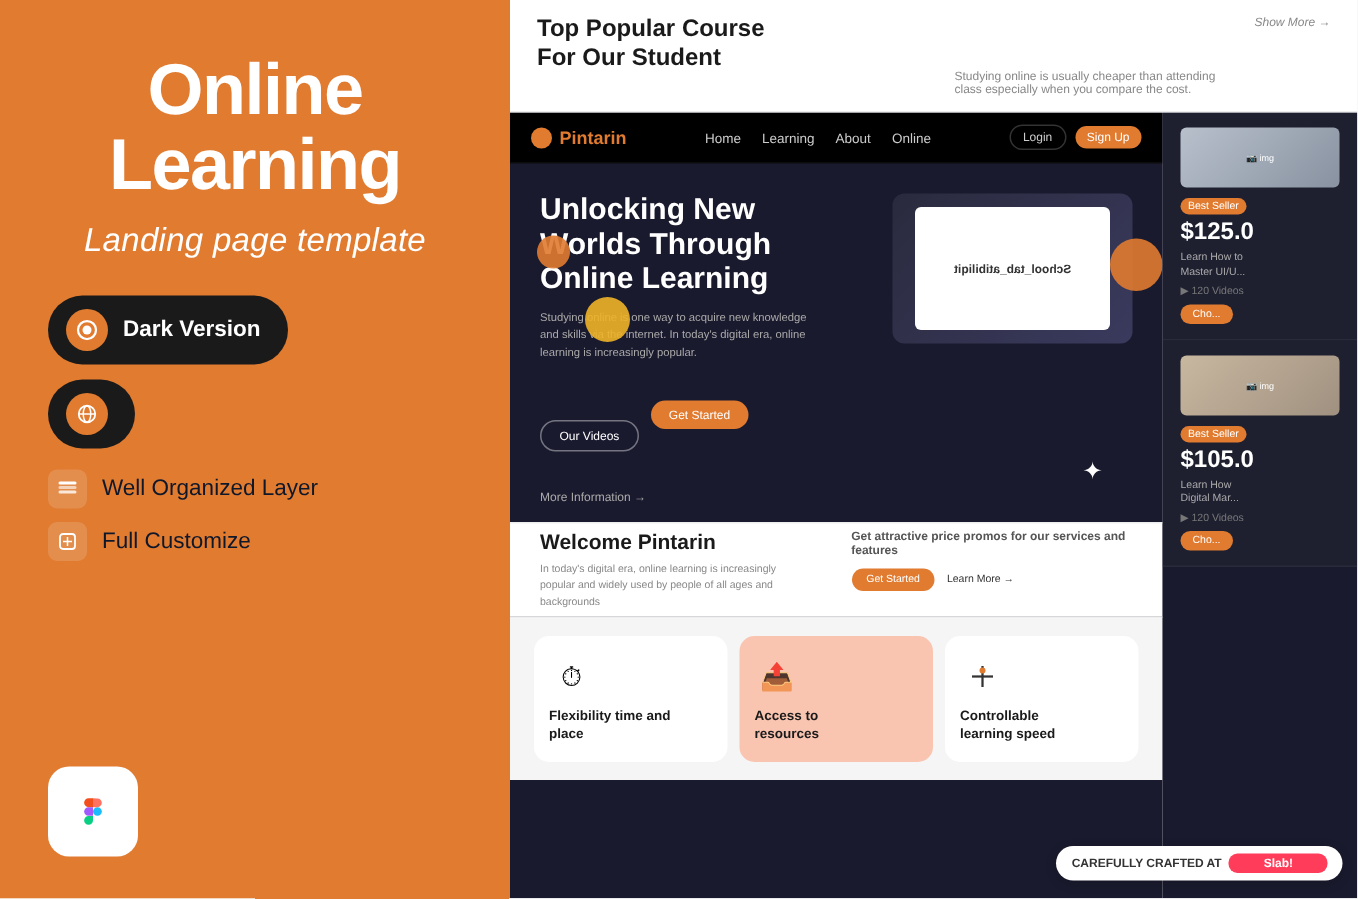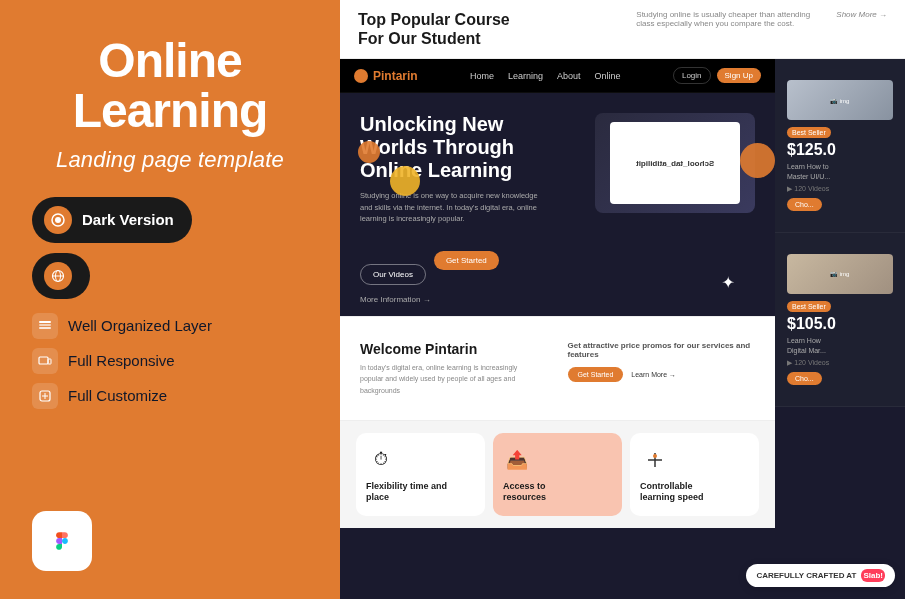--- a/index.html
+++ b/index.html
@@ -229,21 +229,21 @@
       color: #fff;
       background: #E07B30;
       border: none;
       border-radius: 20px;
       padding: 5px 12px;
       cursor: pointer;
     }
     .more-info {
       font-size: 8px;
       color: #aaa;
-      margin-top: 10px;
+      margin-top: 26px;
       display: flex;
       align-items: flex-start;
       gap: 4px;
     }
     .hero-right {
       width: 160px;
       position: relative;
     }
     .laptop-mockup {
       width: 160px;
@@ -299,21 +299,21 @@
     .blob-basketball {
       width: 35px; height: 35px;
       background: #E07B30;
       top: 50px; right: 0px;
       border-radius: 50%;
     }
 
     
     .welcome-section {
       background: #fff;
-      padding: 24px 20px;
+      padding: 4px 20px;
       display: flex;
       gap: 20px;
       border-top: 1px solid #eee;
       align-items: flex-start;
     }
     .welcome-left {
       flex: 1;
     }
     .welcome-title {
       font-size: 14px;
@@ -405,21 +405,21 @@
       min-width: 130px;
       background: #1a1a2e;
       display: flex;
       flex-direction: column;
       padding: 0;
       overflow: hidden;
     }
     .side-card {
       background: #1e2030;
       border-bottom: 1px solid rgba(255,255,255,0.05);
-      padding: 21px 12px;
+      padding: 10px 12px;
       display: flex;
       flex-direction: column;
       gap: 3px;
       justify-content: flex-end;
     }
     .side-card-tag {
       font-size: 7px;
       background: #E07B30;
       color: #fff;
       border-radius: 6px;
@@ -482,20 +482,21 @@
       font-weight: 900;
       color: #1a1a1a;
       line-height: 1.2;
       flex: 1;
     }
     .top-banner-sub {
       font-size: 8px;
       color: #888;
       flex: 1;
       max-width: 180px;
+      margin-top: 36px;
     }
     .show-more-link {
       font-size: 8px;
       color: #888;
       display: flex;
       align-items: center;
       gap: 3px;
       white-space: nowrap;
       font-style: italic;
     }
@@ -514,21 +515,21 @@
       box-shadow: 0 2px 8px rgba(0,0,0,0.15);
       display: flex;
       align-items: center;
       gap: 5px;
       z-index: 10;
     }
     .slab-badge {
       background: #ff3d5a;
       color: #fff;
       border-radius: 6px;
-      padding: 2px 2px;
+      padding: 2px 23px;
       font-size: 8px;
       font-weight: 800;
     }
   </style>
 </head>
 <body>
 
 <div class="left-panel">
   <div>
     <div class="main-title">Online<br>Learning</div>
@@ -558,29 +559,20 @@
     <div class="feature-list">
       <div class="feature-item">
         <div class="feature-icon">
           <svg width="14" height="14" viewBox="0 0 14 14" fill="none">
             <rect x="1" y="5" width="12" height="2" rx="1" fill="#fff" opacity="0.6"></rect>
             <rect x="1" y="8" width="12" height="2" rx="1" fill="#fff" opacity="0.8"></rect>
             <rect x="1" y="2" width="12" height="2" rx="1" fill="#fff"></rect>
           </svg>
         </div>
         <span>Well Organized Layer</span>
-      </div>
-      <div class="feature-item">
-        <div class="feature-icon">
-          <svg width="14" height="14" viewBox="0 0 14 14" fill="none">
-            <rect x="1" y="3" width="9" height="7" rx="1" stroke="#fff" stroke-width="1.2"></rect>
-            <rect x="10" y="5" width="3" height="5" rx="0.5" stroke="#fff" stroke-width="1"></rect>
-          </svg>
-        </div>
-        <span>Full Responsive</span>
       </div>
       <div class="feature-item">
         <div class="feature-icon">
           <svg width="14" height="14" viewBox="0 0 14 14" fill="none">
             <rect x="2" y="2" width="10" height="10" rx="2" stroke="#fff" stroke-width="1.2"></rect>
             <line x1="4" y1="7" x2="10" y2="7" stroke="#fff" stroke-width="1"></line>
             <line x1="7" y1="4" x2="7" y2="10" stroke="#fff" stroke-width="1"></line>
           </svg>
         </div>
         <span>Full Customize</span>

